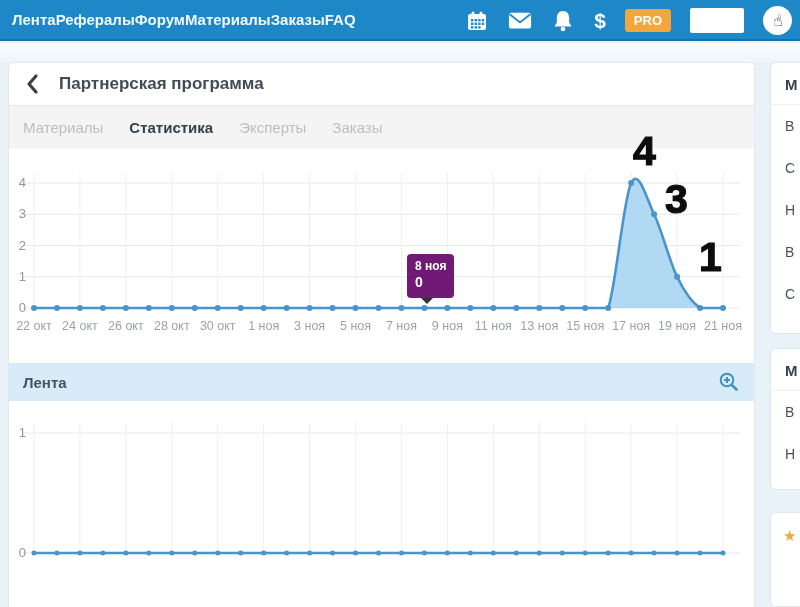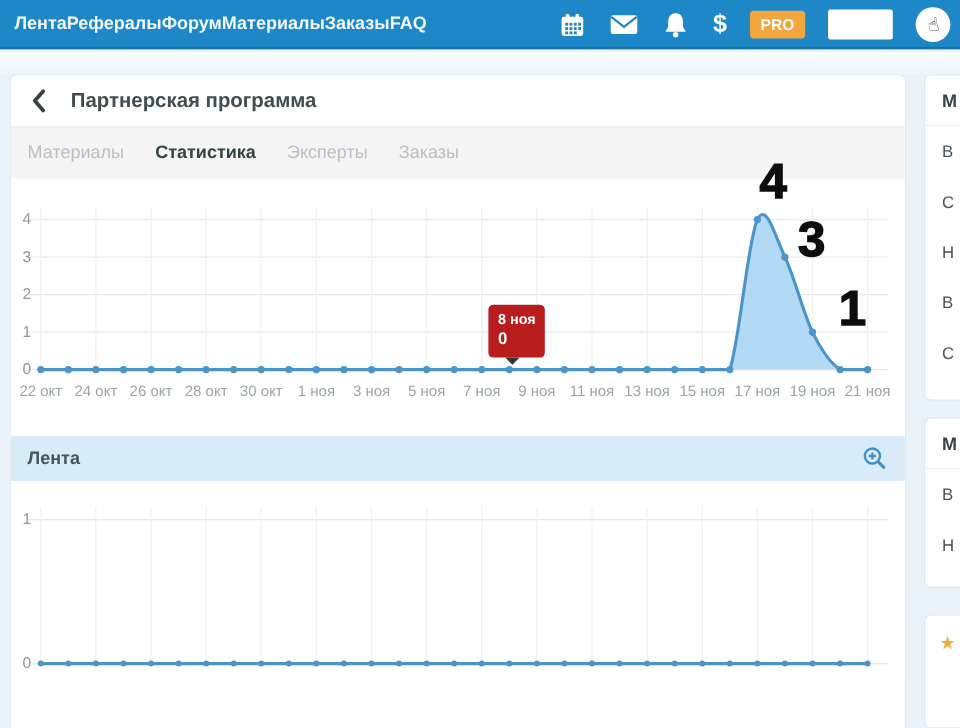--- a/index.html
+++ b/index.html
@@ -53,21 +53,21 @@
     height:38px; background:#d7ebf8; display:flex; align-items:center;
     justify-content:space-between; padding:0 14px;
   }
   .sec-title { font-size:15px; font-weight:600; color:#46545c; }
   .zoom-btn { cursor:pointer; width:22px; height:22px; }
   .chart-wrap { position:relative; background:#fff; }
   svg text.ytick { font-size:13px; fill:#8d979e; font-family:"Liberation Sans","DejaVu Sans",sans-serif; }
   svg text.xtick { font-size:12.5px; fill:#9aa3aa; font-family:"Liberation Sans","DejaVu Sans",sans-serif; }
   
   .tooltip {
-    position:absolute; left:398px; top:103px; background:#b91c1c; color:#fff;
+    position:absolute; left:398px; top:103px; background:#701a75; color:#fff;
     border-radius:4px; padding:5px 8px 6px 8px; line-height:1.25; z-index:5; min-width:34px;
   }
   .tooltip:after {
     content:""; position:absolute; left:14px; bottom:-6px;
     border-left:6px solid transparent; border-right:6px solid transparent; border-top:6px solid #333;
   }
   .tt-date { font-size:12px; font-weight:bold; white-space:nowrap; }
   .tt-val  { font-size:14px; font-weight:bold; }
   
   .anno { position:absolute; color:#0d0d0d; font-weight:bold; font-size:41px;

